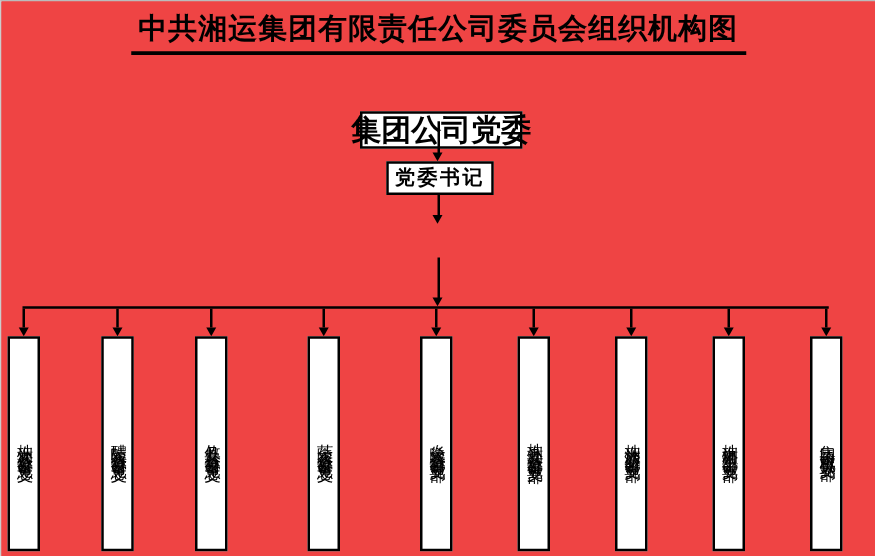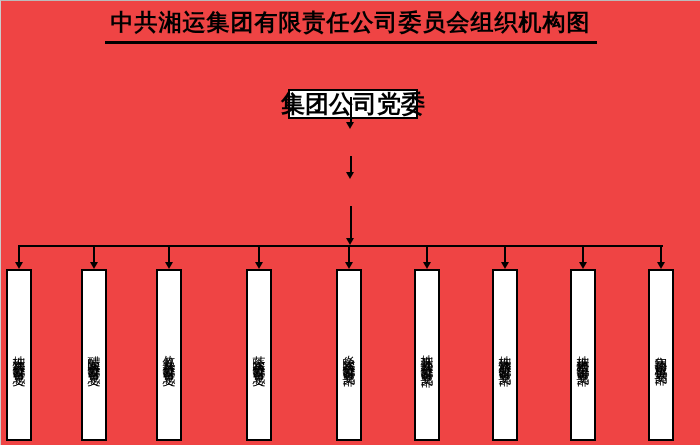--- a/index.html
+++ b/index.html
@@ -62,20 +62,21 @@
 </head>
 <body>
 
 <div class="canvas">
   <div class="title">中共湘运集团有限责任公司委员会组织机构图</div>
 
   <div class="box" id="root">集团公司党委</div>
   <div class="vline" id="l1"></div>
   <div class="arrowhead" id="a1"></div>
 
+  <div class="box" id="secretary">党委书记</div>
   <div class="vline" id="l2"></div>
   <div class="arrowhead" id="a2"></div>
 
   <div class="vline" id="l3"></div>
   <div class="arrowhead" id="a3"></div>
 
   <div class="hline" id="hbar"></div>
 
   <div class="vline drop" id="d1"></div>
   <div class="arrowhead droparrow" id="da1"></div>

